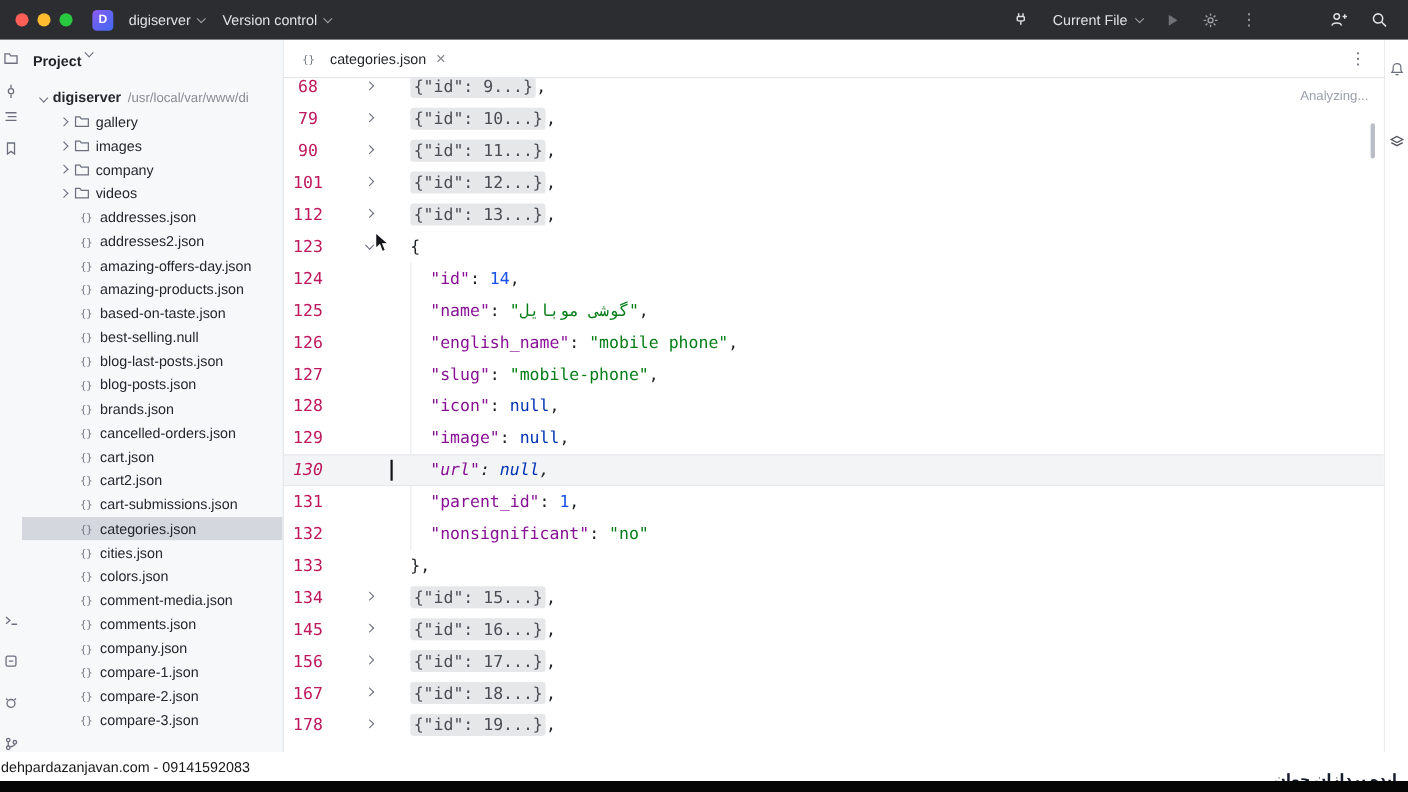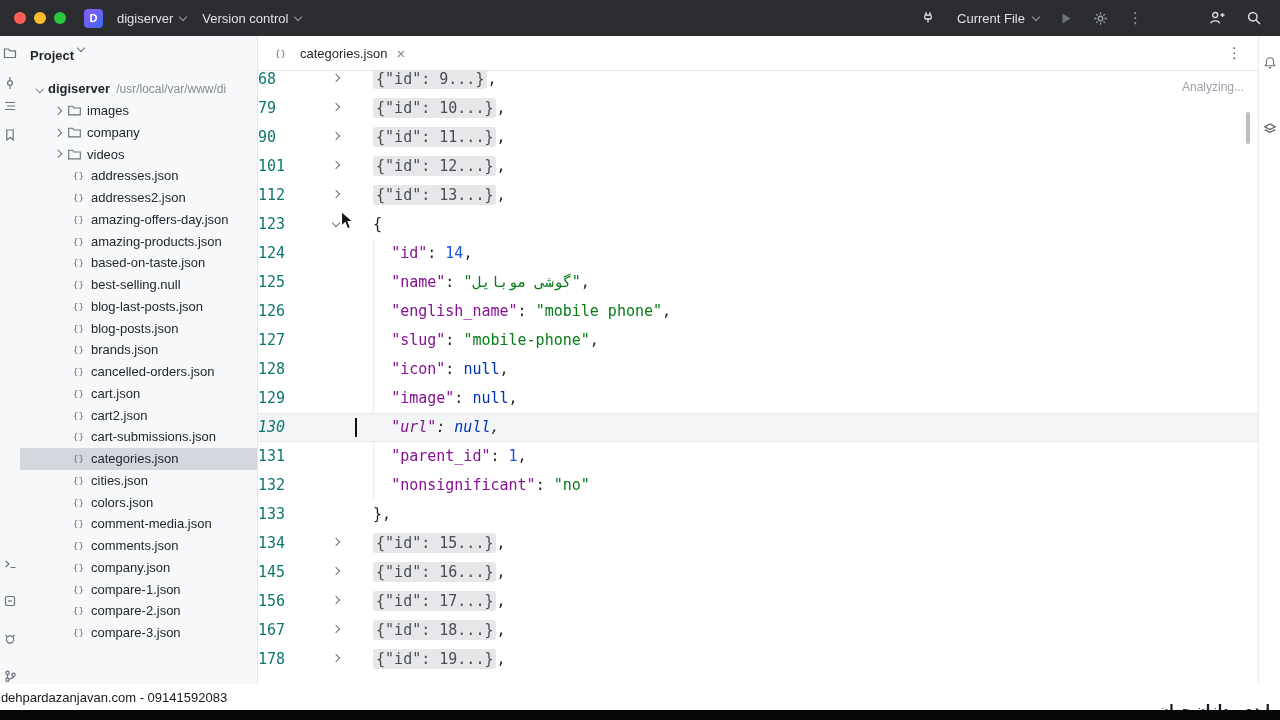--- a/index.html
+++ b/index.html
@@ -59,21 +59,21 @@
   .tab { height: 100%; display: flex; align-items: center; gap: 7px; padding: 0 12px 0 14px; font-size: 13px; color: #1f2326; }
   .tab-close { color: #81848c; font-size: 15px; line-height: 1; margin-left: 2px; }
   .tabbar-kebab { margin-left: auto; margin-right: 16px; color: #6c707e; font-size: 15px; }
 
   
   .editor { position: absolute; left: 258px; top: 36px; width: 1000px; bottom: 36px; background: var(--editor-bg, #fff);
     z-index: 3; overflow: hidden; }
   .code { position: absolute; left: 0; top: 28.5px; right: 0; }
   .code-row { height: 29px; display: flex; align-items: center; position: relative;
     font-family: "DejaVu Sans Mono", "Liberation Mono", monospace; font-size: 15px; line-height: 29px; }
-  .lnum { width: 44px; text-align: left; color: #0f766e; flex: none; }
+  .lnum { width: 44px; text-align: center; color: #be185d; flex: none; }
   .lfold { width: 53px; flex: none; position: relative; height: 100%; }
   .fold-chev { position: absolute; left: 31px; top: 50%; margin-top: -4px; width: 6px; height: 6px;
     border-right: 1.5px solid #6c707e; border-bottom: 1.5px solid #6c707e; }
   .fold-chev.closed { transform: rotate(-45deg); }
   .fold-chev.open { transform: rotate(45deg); }
   .ltext { white-space: pre; flex: 1; color: #1f2326; }
   .chip { background: #e6e7e9; border-radius: 3px; padding: 1px 3px; color: #4a4d53; }
   .code-row.current { background: var(--current-line-bg, #f3f4f6);
     box-shadow: inset 0 1px 0 #e6e8ea, inset 0 -1px 0 #e6e8ea; font-style: italic; }
   .caret { position: absolute; left: 97px; top: 5px; width: 2px; height: 19px; background: #101114; }
@@ -228,20 +228,31 @@
       </div>
       <div class="tree-row folder">
         <span class="tree-chev right">
           <i></i>
         </span>
         <span class="tree-ico">
           <svg width="15" height="15" viewBox="0 0 16 16" fill="none" stroke="#6c707e" stroke-width="1.2">
             <path d="M1.8 3.4h4.2l1.4 1.9h6.8v7.4H1.8z"></path>
           </svg>
         </span>
+        <span class="tree-label">gallery</span>
+      </div>
+      <div class="tree-row folder">
+        <span class="tree-chev right">
+          <i></i>
+        </span>
+        <span class="tree-ico">
+          <svg width="15" height="15" viewBox="0 0 16 16" fill="none" stroke="#6c707e" stroke-width="1.2">
+            <path d="M1.8 3.4h4.2l1.4 1.9h6.8v7.4H1.8z"></path>
+          </svg>
+        </span>
         <span class="tree-label">images</span>
       </div>
       <div class="tree-row folder">
         <span class="tree-chev right">
           <i></i>
         </span>
         <span class="tree-ico">
           <svg width="15" height="15" viewBox="0 0 16 16" fill="none" stroke="#6c707e" stroke-width="1.2">
             <path d="M1.8 3.4h4.2l1.4 1.9h6.8v7.4H1.8z"></path>
           </svg>

